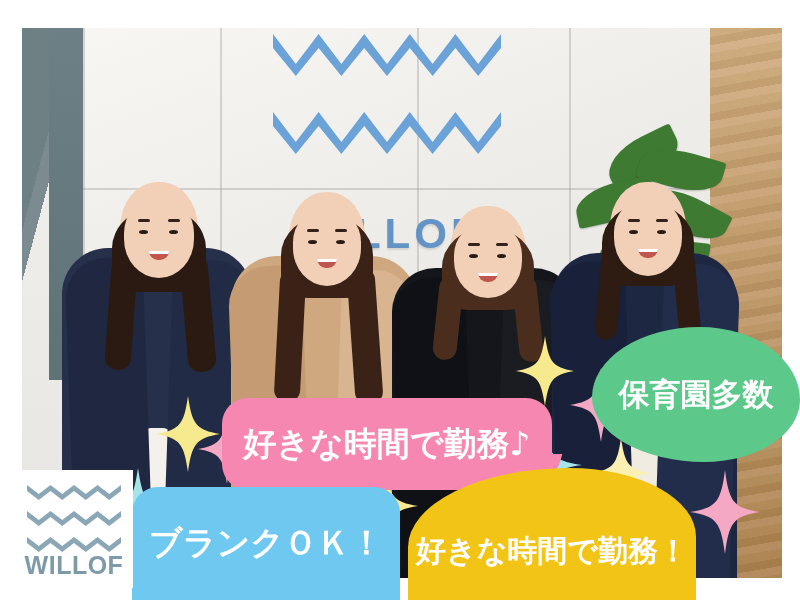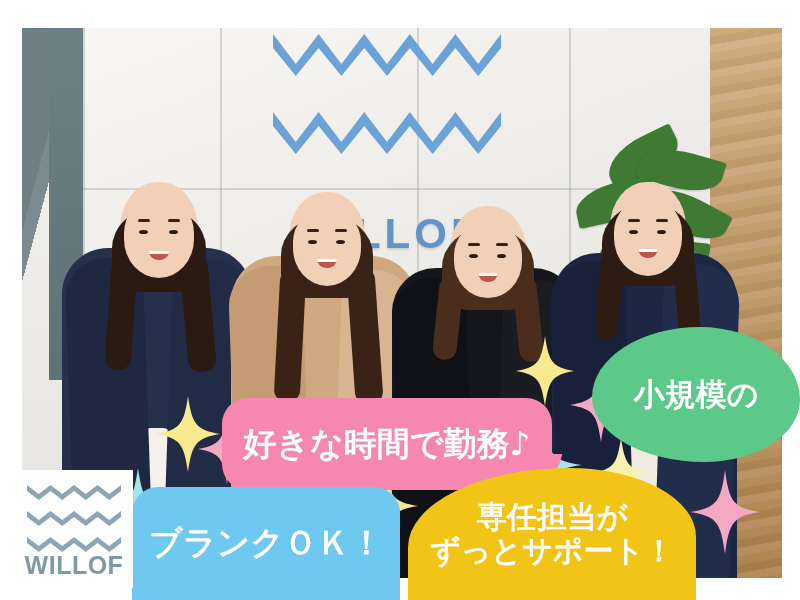--- a/index.html
+++ b/index.html
@@ -257,28 +257,28 @@
   <div class="bubble" id="bubble-pink">
     <span>好きな時間で勤務♪</span>
   </div>
 
   <div class="bubble" id="bubble-blue">
     <span>ブランクＯＫ！</span>
   </div>
 
   <div class="bubble" id="bubble-yellow">
     <span>
-      <span>専任担当が</span><br>
-      <span>ずっとサポート！</span>
+      <br>
+      <span>好きな時間で勤務！</span>
     </span>
   </div>
 
   <div class="bubble" id="bubble-green">
     <span>
-      <span>小規模の</span><br>
+      <span>保育園多数</span><br>
     </span>
   </div>
 
 
   <div id="logo-card">
     <svg class="lz" style="top:14px;" viewBox="0 0 94 16" preserveAspectRatio="none">
       <path d="M0 1 L11.75 10 L23.5 1 L35.25 10 L47 1 L58.75 10 L70.5 1 L82.25 10 L94 1 L94 7 L82.25 16 L70.5 7 L58.75 16 L47 7 L35.25 16 L23.5 7 L11.75 16 L0 7 Z" fill="#8ba6b4"></path>
     </svg>
     <svg class="lz" style="top:40px;" viewBox="0 0 94 16" preserveAspectRatio="none">
       <path d="M0 1 L11.75 10 L23.5 1 L35.25 10 L47 1 L58.75 10 L70.5 1 L82.25 10 L94 1 L94 7 L82.25 16 L70.5 7 L58.75 16 L47 7 L35.25 16 L23.5 7 L11.75 16 L0 7 Z" fill="#8ba6b4"></path>

